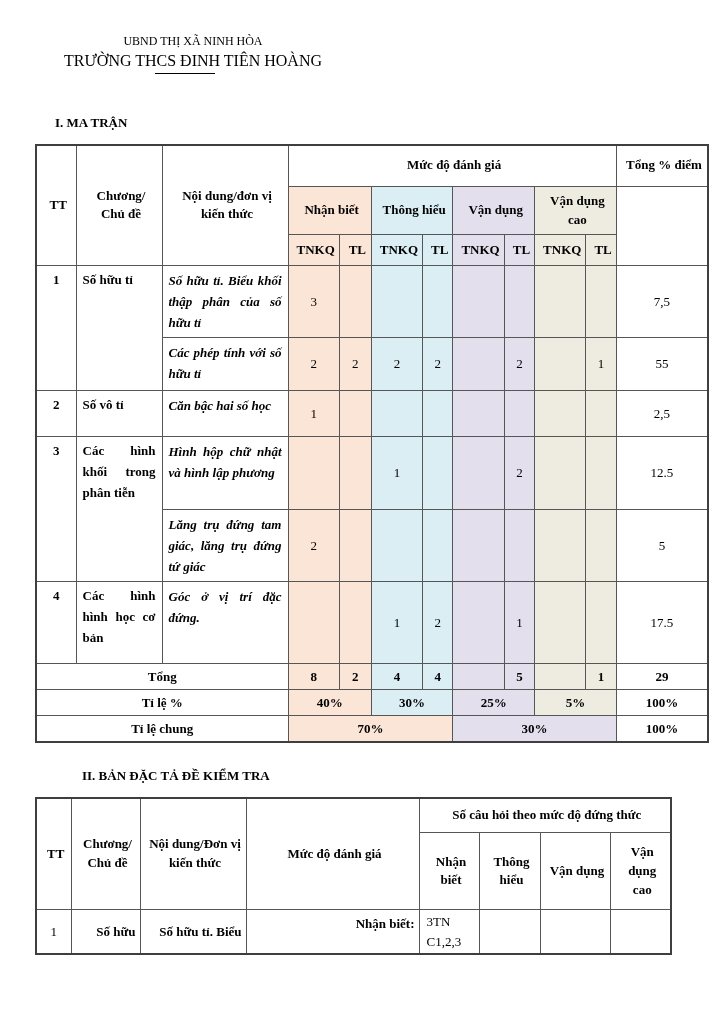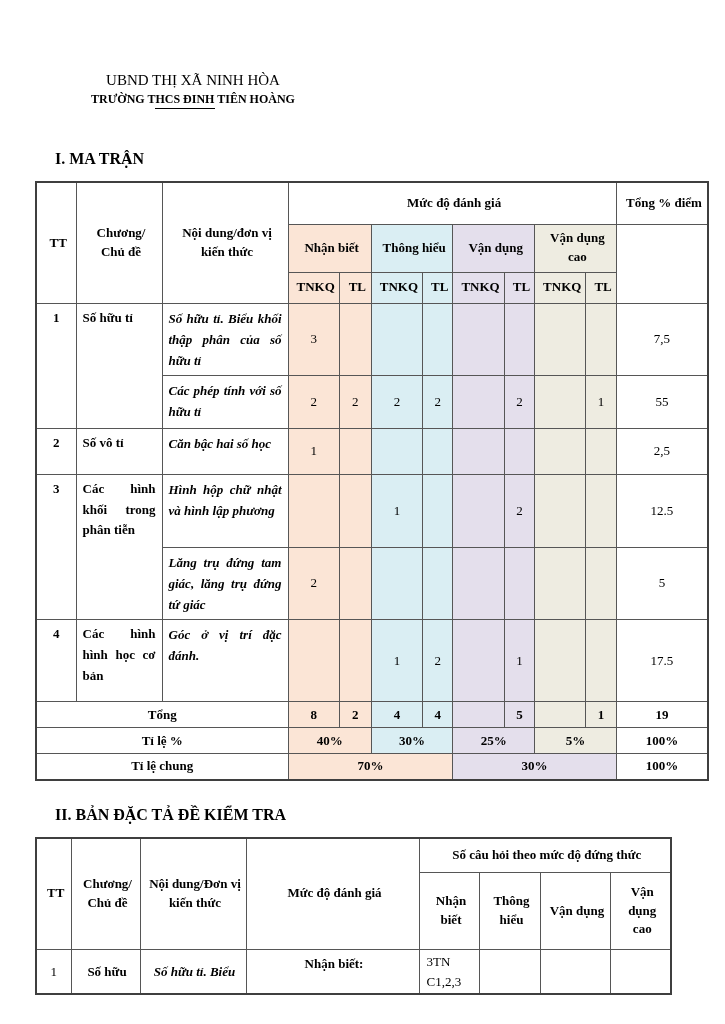--- a/index.html
+++ b/index.html
@@ -7,44 +7,44 @@
   body {
     width:725px; height:1024px;
     font-family:"Liberation Serif", serif;
     color:#000;
   }
   .page { position:relative; width:725px; height:1024px; overflow:hidden; background:#fff; }
 
   
   .doc-header { display:flex; padding-top:33px; }
   .org-block { width:290px; margin-left:48px; text-align:center; line-height:1.38; }
-  .org-line1 { font-size:15px;margin-top:37px; }
-  .org-line2 { font-size:12px; font-weight:bold; }
+  .org-line1 { font-size:12px; }
+  .org-line2 { font-size:16px; font-weight:normal; }
   .org-underline { width:60px; border-bottom:1.5px solid #000; margin:1px auto 0 auto; transform:translateX(-8px); }
   .exam-block { width:345px; text-align:center; line-height:1.38; }
   .exam-line1, .exam-line2 { font-size:13.5px; font-weight:bold; white-space:pre-wrap; }
   .exam-line3 { font-size:13.5px; white-space:pre-wrap; }
 
-  .section-title { font-weight:bold; font-size:16px; margin:41px 0 13px 55px; }
-  .section-title.second { margin:25px 0 13px 55px; }
+  .section-title { font-weight:bold; font-size:13px; margin:41px 0 13px 55px; }
+  .section-title.second { margin:25px 0 13px 82px; }
 
   
   table { border-collapse:collapse; table-layout:fixed; margin-left:35px; border:2px solid #3f3f3f; }
   td { border:1px solid #565656; font-size:13px; padding:2px 4px;
        text-align:center; vertical-align:middle; overflow:hidden; }
   .hd { font-weight:bold; line-height:1.45;padding-left:8px; }
   .c1 { background:#fbe5d6; }   
   .c2 { background:#daeef3; }   
   .c3 { background:#e4dfec; }   
   .c4 { background:#eeece1; }   
   .it   { font-weight:bold; font-style:italic; text-align:justify; vertical-align:top; line-height:1.62; padding:4px 6px; }
   .chap { font-weight:bold; text-align:justify; vertical-align:top; line-height:1.6;  padding:4px 6px; }
   .ttc  { font-weight:bold; vertical-align:top; padding-top:6px; }
   .b { font-weight:bold; }
-  .left { text-align:center; padding-left:7px; }
+  .left { text-align:right; padding-left:7px; }
   .pre { white-space:pre-line; text-align:left; padding-left:7px; line-height:1.5; }
 
   tr.th1 { height:42px; }  tr.th2 { height:48px; }  tr.th3 { height:31px; }
   tr.r0 { height:70px; }   tr.r1 { height:53px; }   tr.r2 { height:46px; }
   tr.r3 { height:73px; }   tr.r4 { height:68px; }   tr.r5 { height:82px; }
   tr.sum { height:26px; }
   tr.sh1 { height:35px; }  tr.sh2 { height:77px; }  tr.sr { height:44px; }
 </style>
 </head>
 <body>
@@ -164,21 +164,21 @@
       <td class="c2"></td>
       <td class="c3"></td>
       <td class="c3"></td>
       <td class="c4"></td>
       <td class="c4"></td>
       <td>5</td>
     </tr>
     <tr class="r5">
       <td class="ttc">4</td>
       <td class="chap">Các hình hình học cơ bản</td>
-      <td class="it">Góc ở vị trí đặc đánh.</td>
+      <td class="it">Góc ở vị trí đặc đứng.</td>
       <td class="c1"></td>
       <td class="c1"></td>
       <td class="c2">1</td>
       <td class="c2">2</td>
       <td class="c3"></td>
       <td class="c3">1</td>
       <td class="c4"></td>
       <td class="c4"></td>
       <td>17.5</td>
     </tr>
@@ -186,21 +186,21 @@
     <tr class="sum">
       <td colspan="3" class="b">Tổng</td>
       <td class="c1 b">8</td>
       <td class="c1 b">2</td>
       <td class="c2 b">4</td>
       <td class="c2 b">4</td>
       <td class="c3 b"></td>
       <td class="c3 b">5</td>
       <td class="c4 b"></td>
       <td class="c4 b">1</td>
-      <td class="b">19</td>
+      <td class="b">29</td>
     </tr>
     <tr class="sum">
       <td colspan="3" class="b">Tỉ lệ %</td>
       <td colspan="2" class="c1 b">40%</td>
       <td colspan="2" class="c2 b">30%</td>
       <td colspan="2" class="c3 b">25%</td>
       <td colspan="2" class="c4 b">5%</td>
       <td class="b">100%</td>
     </tr>
     <tr class="sum">
@@ -235,21 +235,21 @@
     </tr>
     <tr class="sh2">
       <td class="hd">Nhận biết</td>
       <td class="hd">Thông hiểu</td>
       <td class="hd">Vận dụng</td>
       <td class="hd">Vận dụng cao</td>
     </tr>
     <tr class="sr">
       <td>1</td>
       <td class="b left">Số hữu</td>
-      <td class="b left" style="font-style:italic;margin-top:27px;">Số hữu tỉ. Biểu</td>
+      <td class="b left" style="margin-top:27px;">Số hữu tỉ. Biểu</td>
       <td class="b left" style="vertical-align:top; padding-top:6px;margin-top:15px;">Nhận biết:</td>
       <td class="pre">3TN
 C1,2,3</td>
       <td></td>
       <td></td>
       <td></td>
     </tr>
   </tbody>
     </table>
 

